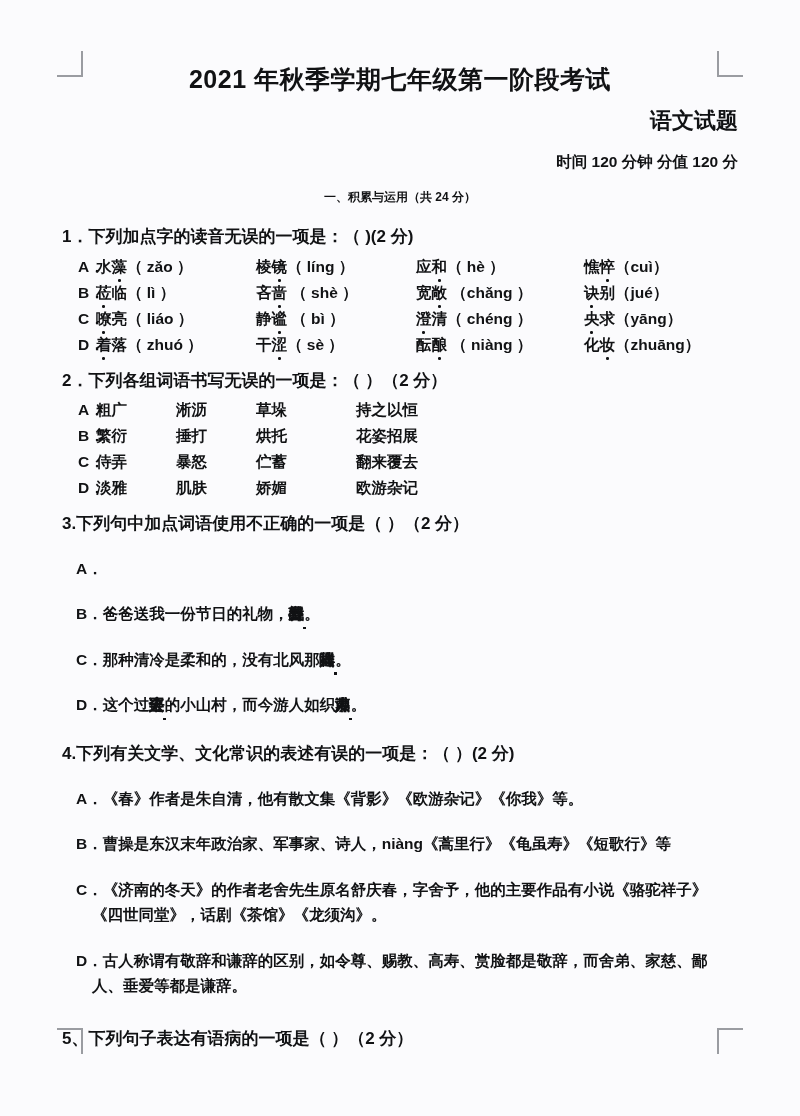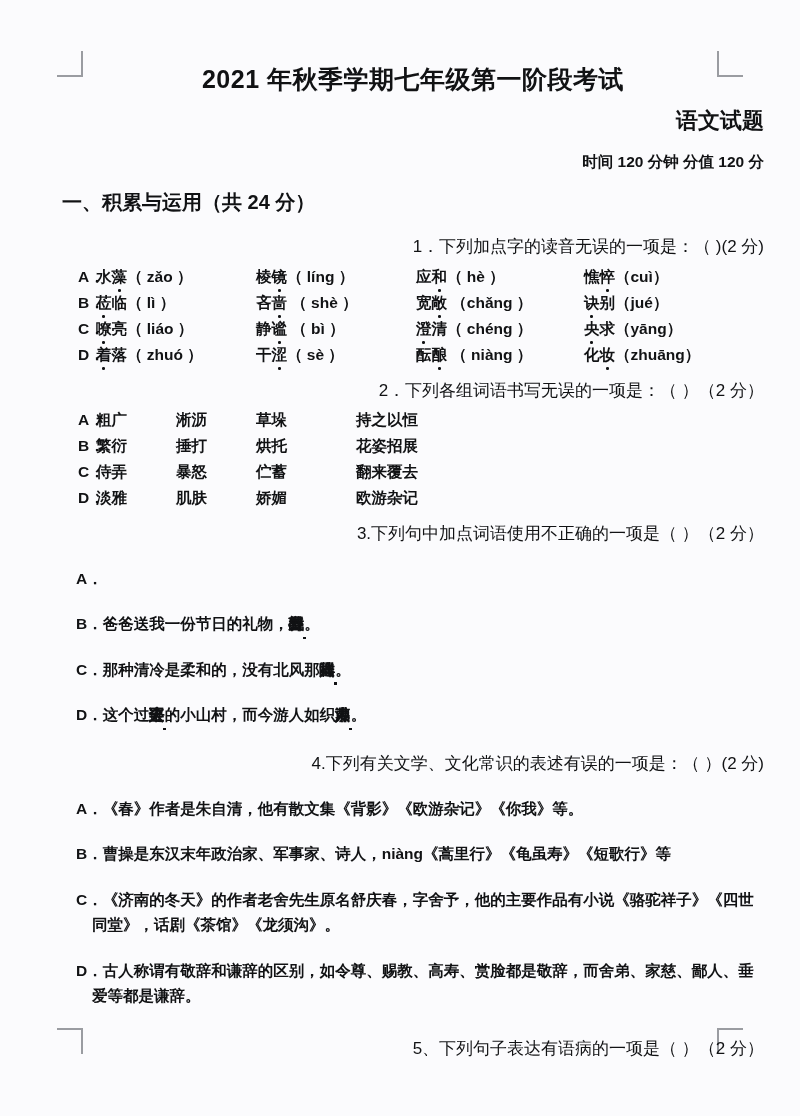--- a/index.html
+++ b/index.html
@@ -51,21 +51,21 @@
   .crop-bl .v { top: 0; right: 0; }
 
   .crop-br { right: 57px; bottom: 62px; }
   .crop-br .h { top: 0; right: 0; }
   .crop-br .v { top: 0; left: 0; }
 
   
   .content {
     position: absolute;
     left: 62px;
-    right: 36px;
+    right: 62px;
     top: 64px;
   }
 
   .title-main {
     text-align: center;
     font-size: 25px;
     font-weight: bold;
     letter-spacing: 0.5px;
     margin: 0 0 14px 0;
     line-height: 1.2;
@@ -77,35 +77,35 @@
     margin: 0 0 18px 0;
     line-height: 1.2;
   }
   .meta-line {
     text-align: right;
     font-size: 15.5px;
     font-weight: bold;
     margin: 0 0 16px 0;
   }
   .section-head {
-    font-size: 20px;
+    text-align: center;
+    font-size: 12px;
     font-weight: bold;
     margin: 0 0 18px 0;
   }
 
   
   .question {
     margin-bottom: 4px;
   }
   .q-stem {
     font-size: 17px;
-    font-weight: normal;
+    font-weight: bold;
     line-height: 1.55;
     margin: 0 0 3px 0;
-    text-align: right;
   }
 
   .opt-row {
     display: flex;
     font-size: 15.5px;
     font-weight: bold;
     line-height: 1.55;
     padding: 1px 0;
   }
   .opt-label {

